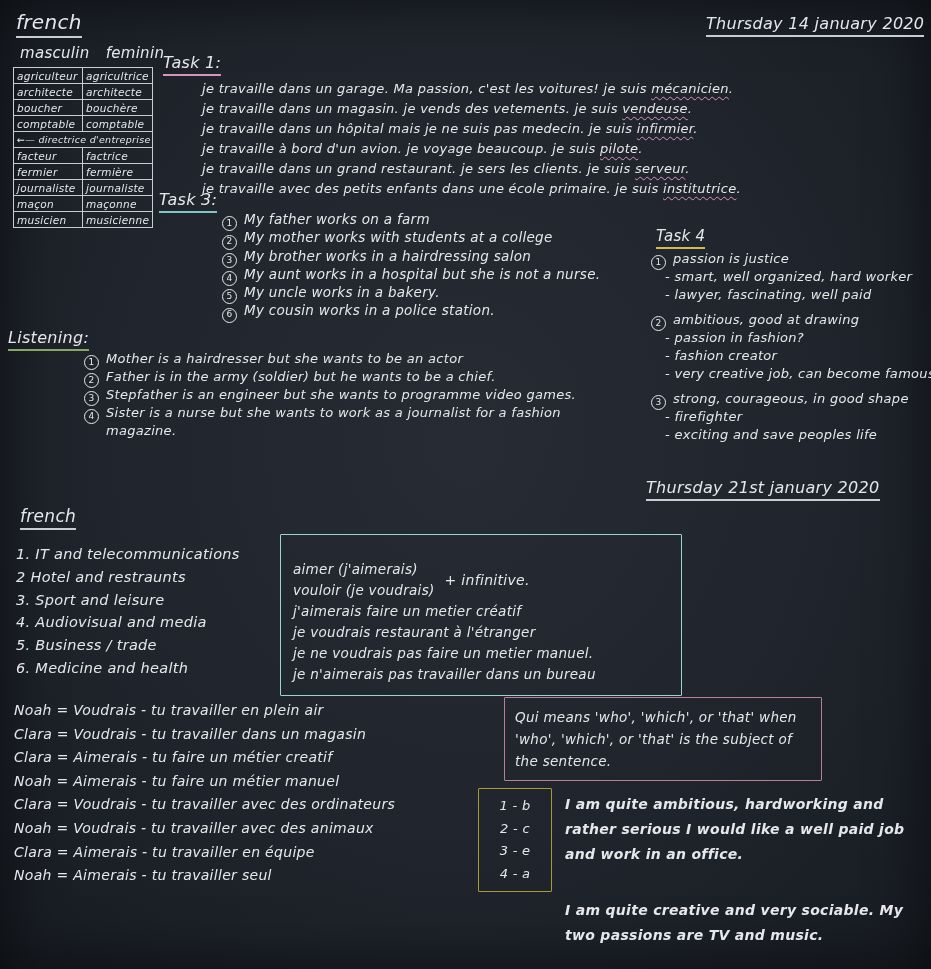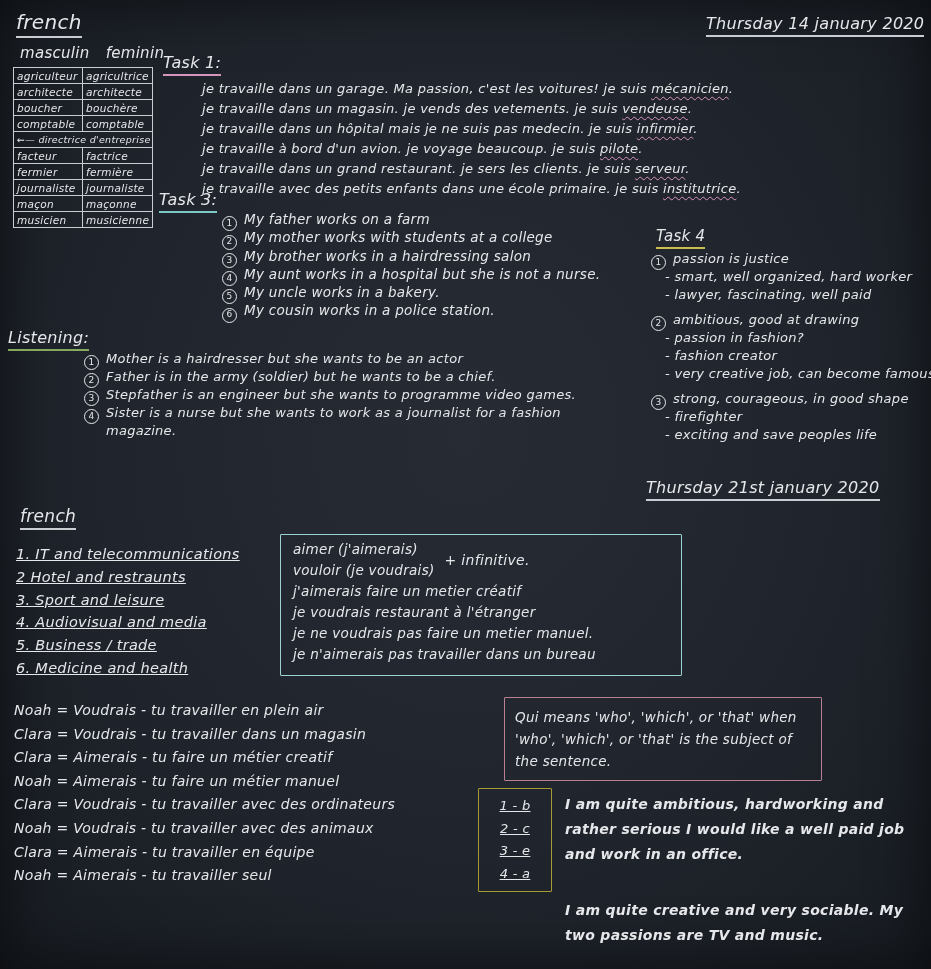--- a/index.html
+++ b/index.html
@@ -35,29 +35,29 @@
   .numlist{font-size:13.5px;line-height:17.6px;}
   .num-item{display:flex;gap:7px;align-items:baseline;white-space:nowrap;}
   .circ{display:inline-flex;flex:0 0 auto;width:13px;height:13px;border:1px solid var(--ink);
     border-radius:50%;font-size:9px;font-style:normal;align-items:center;justify-content:center;
     transform:translateY(2px);}
   .t4{font-size:13px;line-height:18px;}
   .t4 .sub{padding-left:14px;white-space:nowrap;}
   .t4 .item{margin-bottom:7px;}
   .listen{font-size:13px;line-height:18px;width:565px;}
   .listen .num-item{white-space:normal;}
-  .industries{font-size:14.5px;line-height:22.8px;white-space:nowrap;text-decoration:underline;}
+  .industries{font-size:14.5px;line-height:22.8px;white-space:nowrap;}
   .box{border:1.5px solid;border-radius:1px;}
-  .grammar{border-color:var(--box-teal);width:376px;padding:4px 12px 10px 12px;font-size:13.5px;line-height:21px;}
+  .grammar{border-color:var(--box-teal);width:376px;padding:24px 12px 10px 12px;font-size:13.5px;line-height:21px;}
   .grammar .toprow{display:flex;align-items:center;gap:10px;}
   .grammar .annex{font-size:14px;}
   .grammar .ex{white-space:nowrap;}
   .dialogue{font-size:14px;line-height:23.6px;white-space:nowrap;}
   .quibox{border-color:var(--box-pink);width:296px;padding:8px 10px;font-size:13.5px;line-height:22px;}
-  .matchbox{border-color:var(--box-yellow);width:52px;padding:6px 10px;font-size:13px;line-height:22.5px;text-align:center;text-decoration:underline;}
+  .matchbox{border-color:var(--box-yellow);width:52px;padding:6px 10px;font-size:13px;line-height:22.5px;text-align:center;}
   .para{font-size:14px;line-height:25px;font-weight:bold;}
 </style>
 </head>
 <body>
 
 <div id="page">
 
   <div class="abs" style="left:16px;top:10px;">
     <span class="head title">french</span>
   </div>

